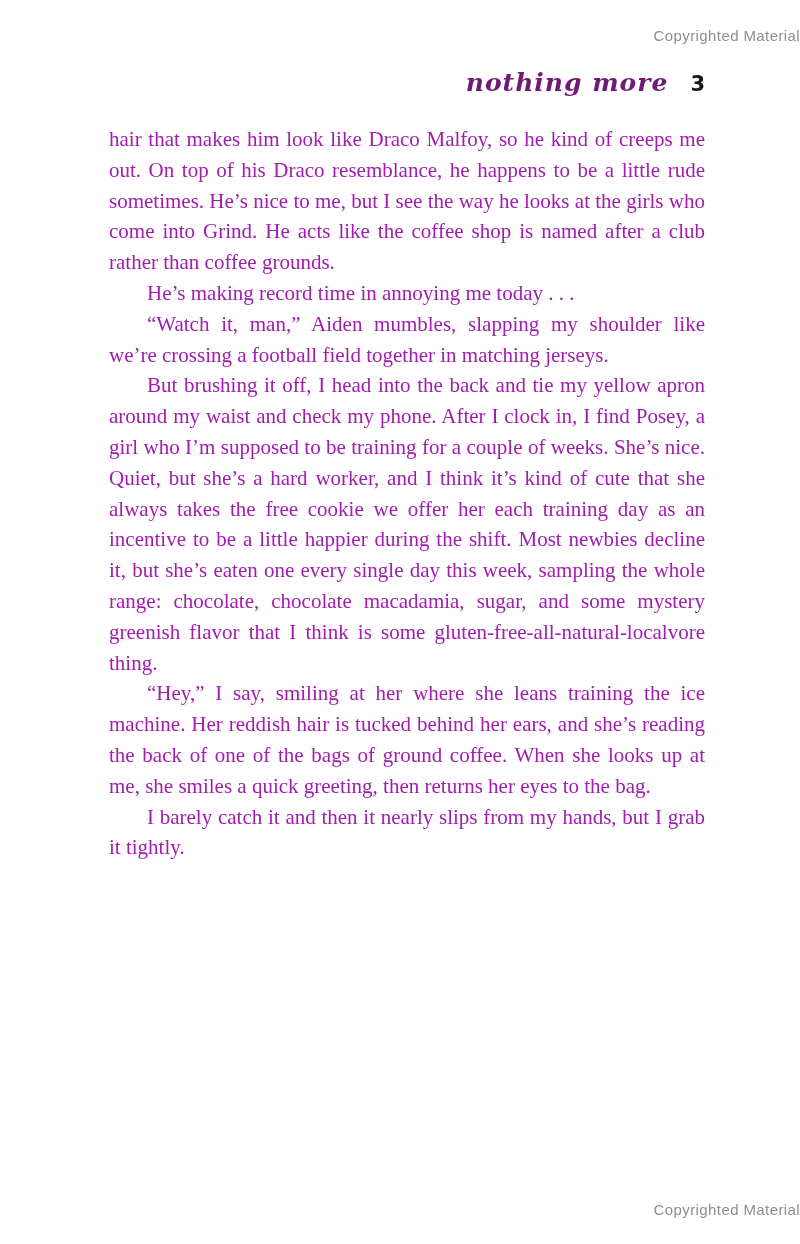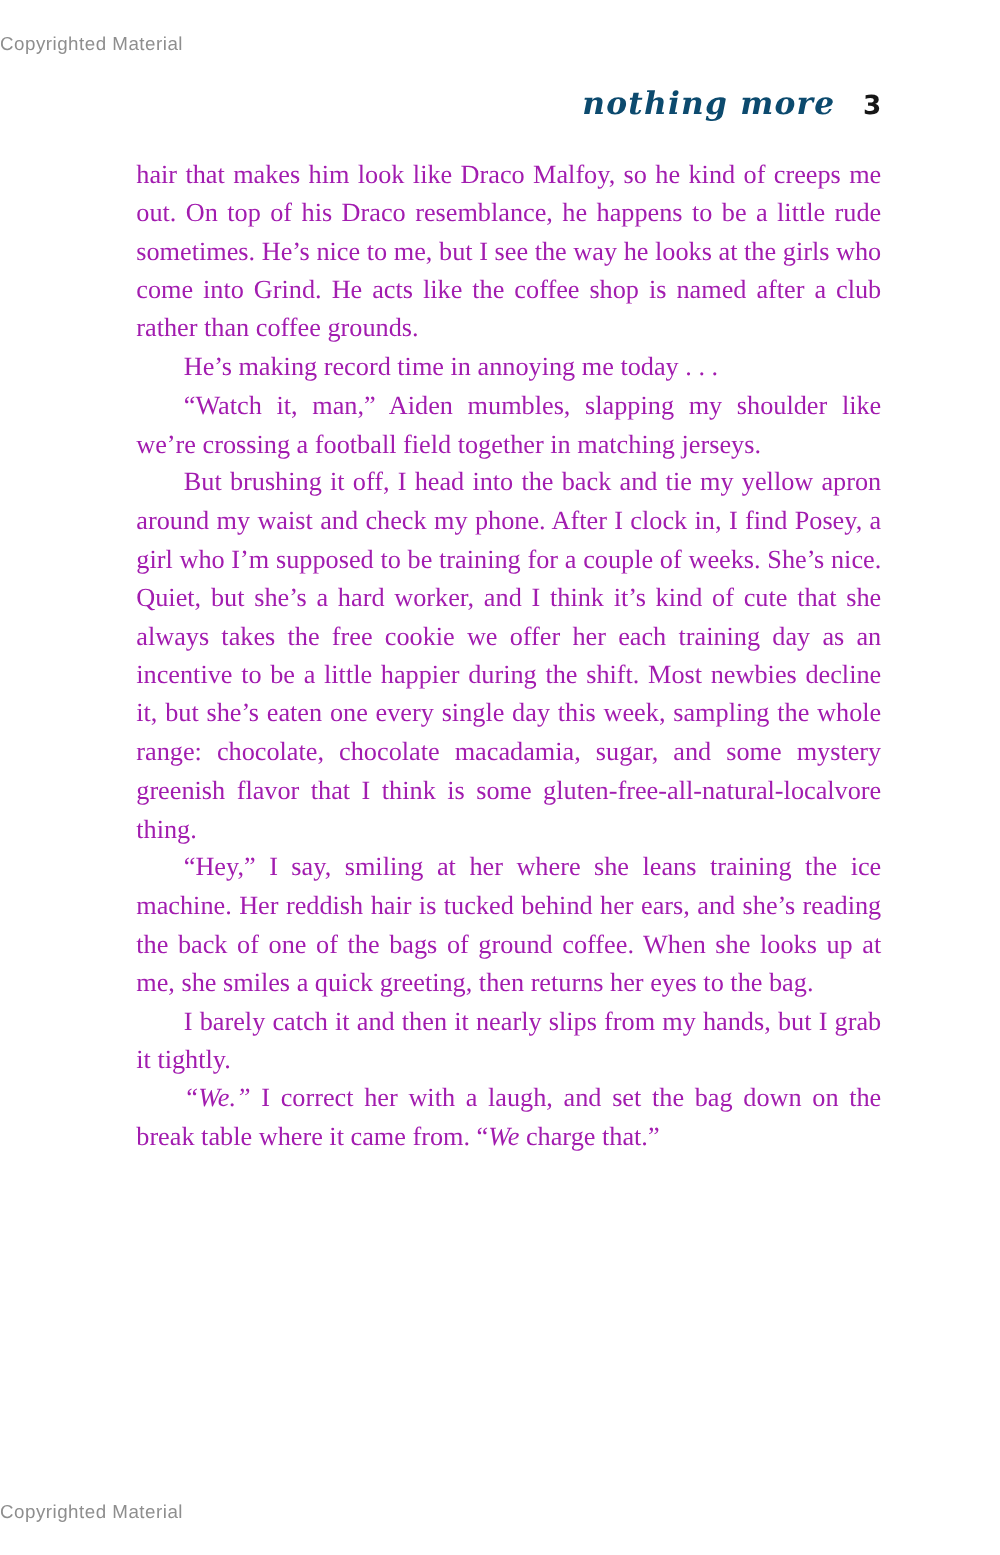--- a/index.html
+++ b/index.html
@@ -8,21 +8,21 @@
     height: 1244px;
     background: #ffffff;
     position: relative;
     font-family: "Liberation Serif", serif;
     overflow: hidden;
   }
   .watermark {
     position: absolute;
     left: 0;
     width: 100%;
-    text-align: left;
+    text-align: right;
     color: #8e8e8e;
     font-family: "Liberation Sans", sans-serif;
     font-size: 15px;
     letter-spacing: 0.4px;
   }
   .wm-top { top: 27px; }
   .wm-bottom { top: 1201px; }
   .running-head {
     position: absolute;
     top: 68px;
@@ -30,21 +30,21 @@
     width: 596px;
     text-align: right;
     white-space: nowrap;
   }
   .rh-title {
     font-family: "DejaVu Serif", serif;
     font-style: italic;
     font-weight: 700;
     font-size: 25px;
     letter-spacing: 1px;
-    color: #0c4a6e;
+    color: #701a75;
   }
   .rh-num {
     font-family: "DejaVu Sans", "Liberation Sans", sans-serif;
     font-weight: 700;
     font-size: 21px;
     color: #161616;
     display: inline-block;
     margin-left: 22px;
   }
   .body-text {
@@ -70,16 +70,15 @@
   <span class="rh-title">nothing more</span><span class="rh-num">3</span>
 </div>
 
 <div class="body-text">
     <p class="para"><span class="seg">hair that makes him look like Draco Malfoy, so he kind of creeps me out. On top of his Draco resemblance, he happens to be a little rude sometimes. He’s nice to me, but I see the way he looks at the girls who come into Grind. He acts like the coffee shop is named after a club rather than coffee grounds.</span></p>
     <p class="para indent"><span class="seg">He’s making record time in annoying me today . . .</span></p>
     <p class="para indent"><span class="seg">“Watch it, man,” Aiden mumbles, slapping my shoulder like we’re crossing a football field together in matching jerseys.</span></p>
     <p class="para indent"><span class="seg">But brushing it off, I head into the back and tie my yellow apron around my waist and check my phone. After I clock in, I find Posey, a girl who I’m supposed to be training for a couple of weeks. She’s nice. Quiet, but she’s a hard worker, and I think it’s kind of cute that she always takes the free cookie we offer her each training day as an incentive to be a little happier during the shift. Most newbies decline it, but she’s eaten one every single day this week, sampling the whole range: chocolate, chocolate macadamia, sugar, and some mystery greenish flavor that I think is some gluten-free-all-natural-localvore thing.</span></p>
     <p class="para indent"><span class="seg">“Hey,” I say, smiling at her where she leans training the ice machine. Her reddish hair is tucked behind her ears, and she’s reading the back of one of the bags of ground coffee. When she looks up at me, she smiles a quick greeting, then returns her eyes to the bag.</span></p>
     <p class="para indent"><span class="seg">I barely catch it and then it nearly slips from my hands, but I grab it tightly.</span></p>
-    <p class="para indent"><span class="seg italic">“We.”</span><span class="seg"> I correct her with a laugh, and set the bag down on the break table where it came from. “</span><span class="seg italic">We</span><span class="seg"> charge that.”</span></p>
   </div>
 
 <div class="watermark wm-bottom">Copyrighted Material</div>
 
 </body></html>

